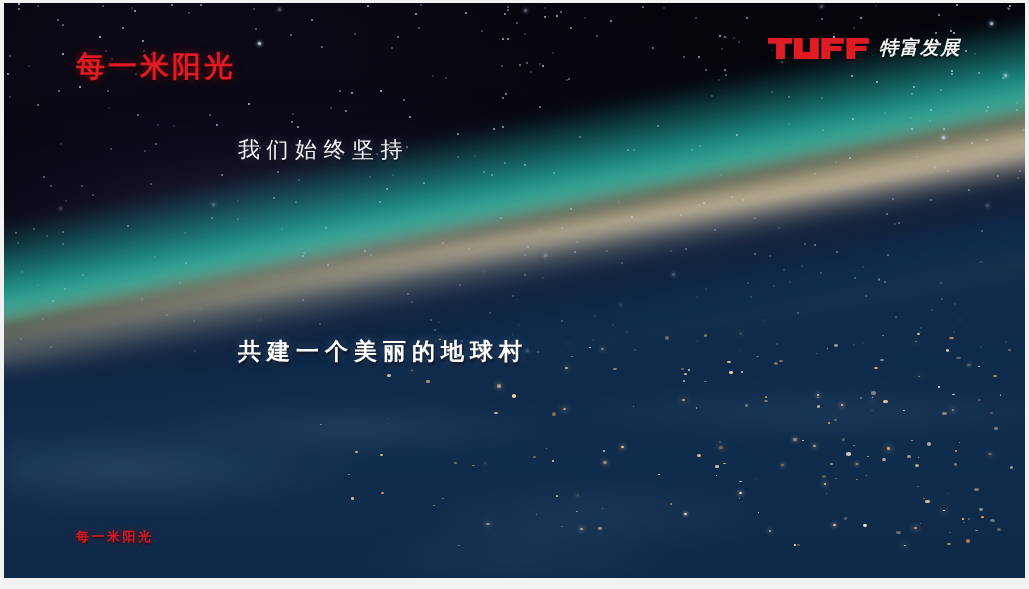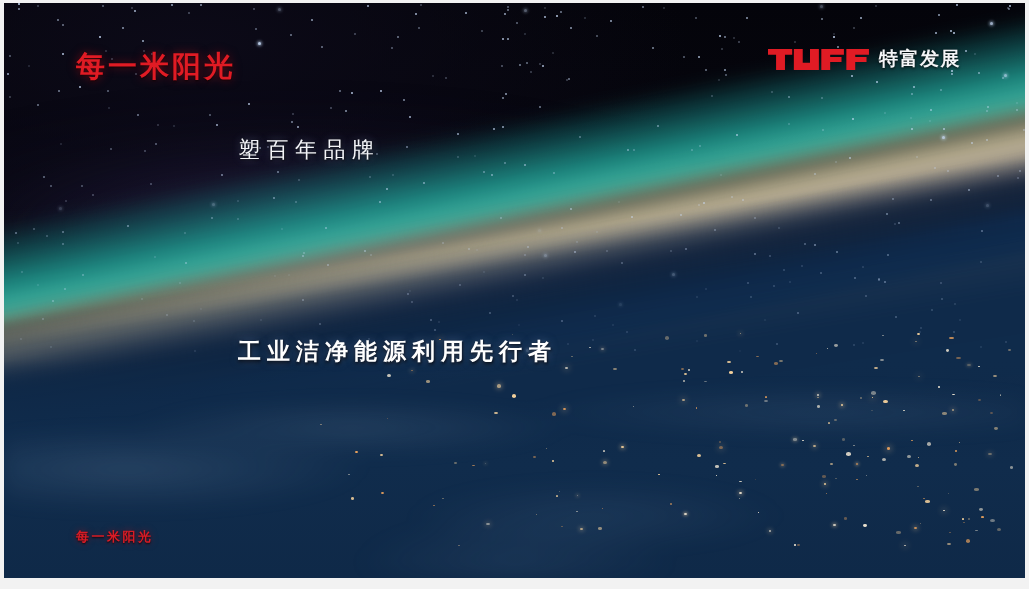--- a/index.html
+++ b/index.html
@@ -209,25 +209,26 @@
     font-size: 29px;
     font-weight: bold;
     letter-spacing: 3px;
     color: #e01b24;
     text-shadow: 0 0 10px rgba(190,14,22,0.55), 0 1px 2px rgba(0,0,0,0.85);
     white-space: nowrap;
   }
 
   .logo {
     position: absolute;
-    right: 64px; top: 43px;
+    right: 64px; top: 32px;
     display: flex;
     align-items: center;
     gap: 9px;
     white-space: nowrap;
+    font-style: italic;
   }
   .logo-mark {
     display: block;
     height: 21px;
   }
   .logo-word {
     font-size: 19px;
     font-weight: bold;
     color: #f4f5f7;
     letter-spacing: 1.5px;
@@ -864,23 +865,23 @@
 
           <path d="M66 0 H94 V7 H77 V10 H91 V16 H77 V26 H66 Z"></path>
 
           <path d="M97 0 H125 V7 H108 V10 H122 V16 H108 V26 H97 Z"></path>
         </g>
       </svg>
       <span class="logo-word">特富发展</span>
     </div>
 
     <div class="vision-block">
-      <div class="vision-line">塑百年品牌</div>
+      <div class="vision-line">我们始终坚持</div>
     </div>
 
     <div class="pledge-block">
-      <div class="pledge-line">工业洁净能源利用先行者</div>
+      <div class="pledge-line">共建一个美丽的地球村</div>
     </div>
 
     <div class="footer-left">每一米阳光</div>
 
   </div>
 </div>
 
 </body></html>

